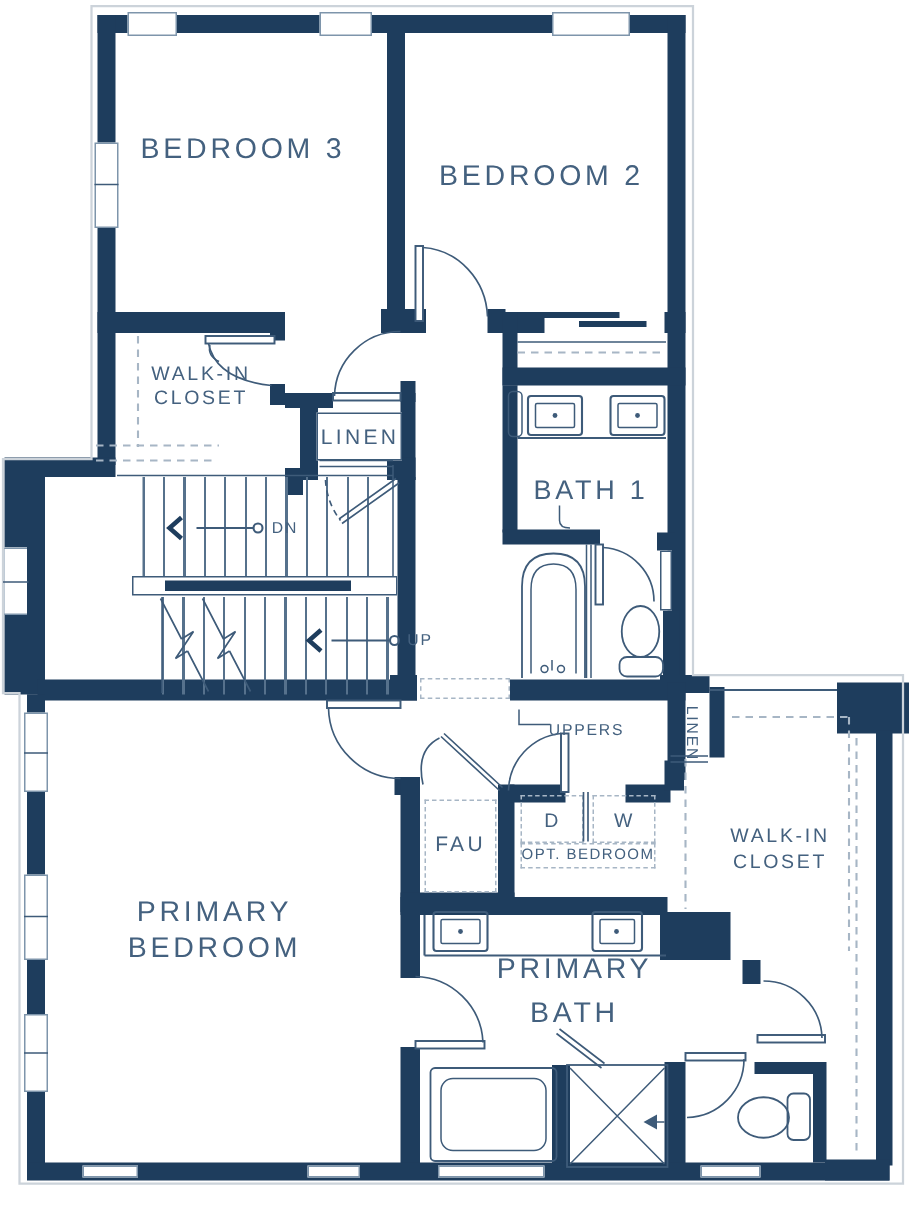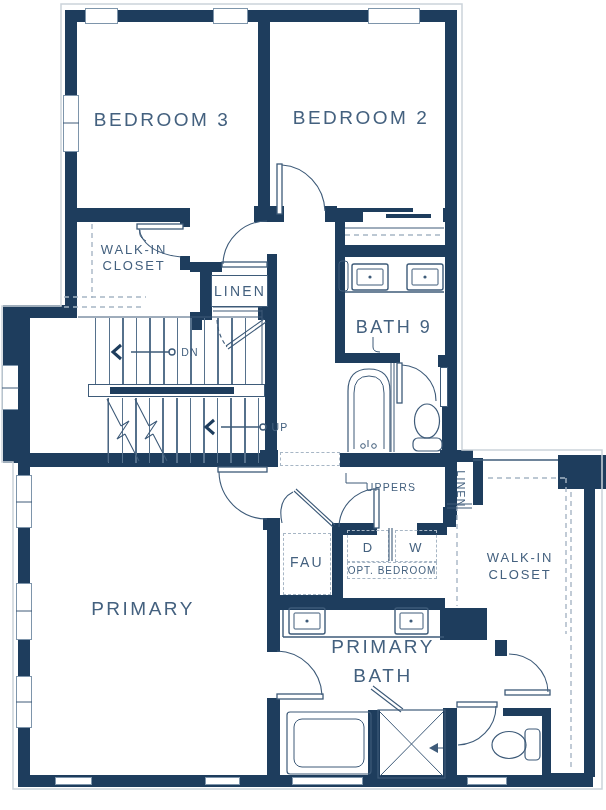--- a/index.html
+++ b/index.html
@@ -244,33 +244,34 @@
       <rect class="ln" x="525" y="729" width="15" height="31" rx="4" style="stroke-width:1.2;"></rect>
     </g>
 
     <g>
       <path class="ln" d="M146,241 Q138,237 140,230" style="stroke-width:1;"></path>
       <path class="ln" d="M373,337 V347 Q373,352 380,352" style="stroke-width:1;"></path>
       <path class="ln" d="M367,483 H346 V473" style="stroke-width:1;"></path>
     </g>
   </svg>
 
-  <div class="lbl big" style="left:162px;top:120px;">BEDROOM 3</div>
+  <div class="lbl big" style="left:162px;top:100px;">BEDROOM 3</div>
   <div class="lbl big" style="left:361px;top:118px;">BEDROOM 2</div>
   <div class="lbl med" style="left:134px;top:249px;">WALK-IN</div>
   <div class="lbl med" style="left:134px;top:265px;">CLOSET</div>
   <div class="lbl med14" style="left:240px;top:291px;">LINEN</div>
-  <div class="lbl big2" style="left:394px;top:327px;">BATH 9</div>
+  <div class="lbl big2" style="left:394px;top:327px;">BATH 1</div>
   <div class="lbl xs" style="left:190px;top:352px;">DN</div>
   <div class="lbl xs" style="left:280px;top:427px;">UP</div>
   <div class="lbl xs" style="left:391px;top:487px;">UPPERS</div>
   <div class="lbl med14" style="left:307px;top:562px;">FAU</div>
   <div class="lbl sm" style="left:368px;top:547px;">D</div>
   <div class="lbl sm" style="left:416px;top:547px;">W</div>
   <div class="lbl xxs" style="left:392px;top:570px;">OPT. BEDROOM</div>
   <div class="lbl xs vert" style="left:461px;top:489px;">LINEN</div>
   <div class="lbl med" style="left:520px;top:557px;">WALK-IN</div>
   <div class="lbl med" style="left:520px;top:574px;">CLOSET</div>
   <div class="lbl big" style="left:143px;top:609px;">PRIMARY</div>
+  <div class="lbl big" style="left:143px;top:633px;">BEDROOM</div>
   <div class="lbl big" style="left:383px;top:647px;">PRIMARY</div>
   <div class="lbl big" style="left:383px;top:676px;">BATH</div>
 
 </div>
 
 </body></html>

